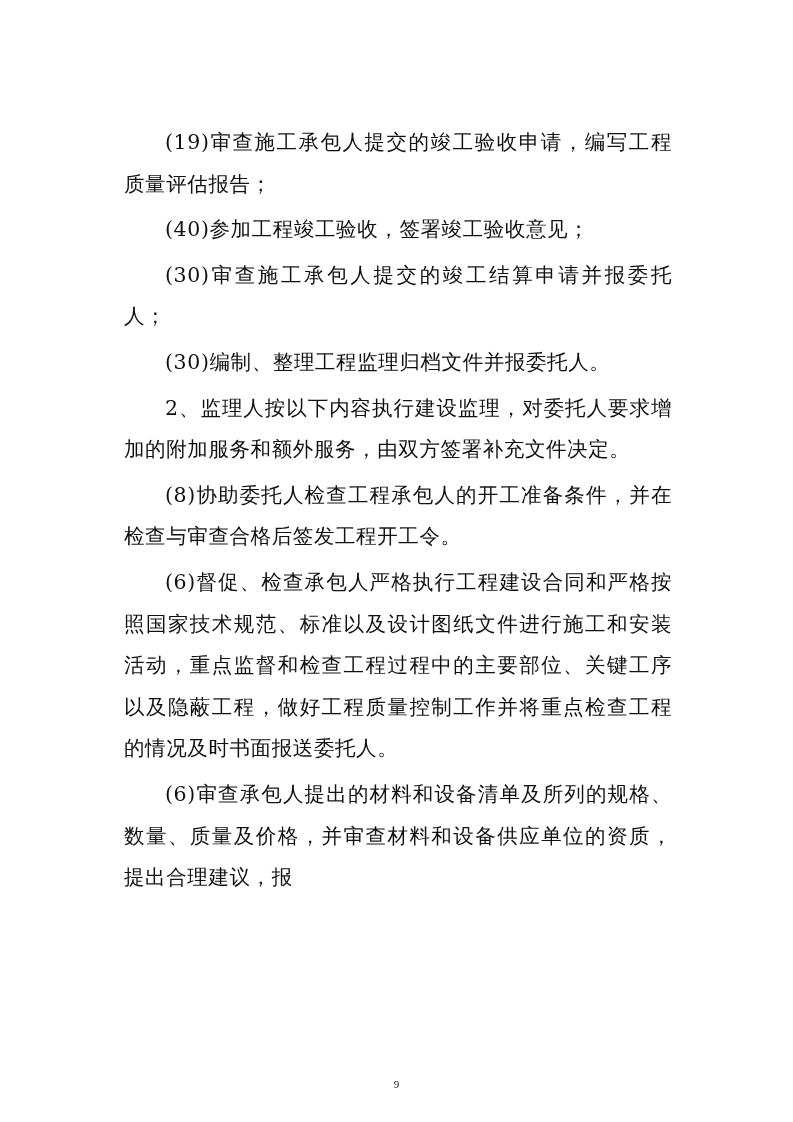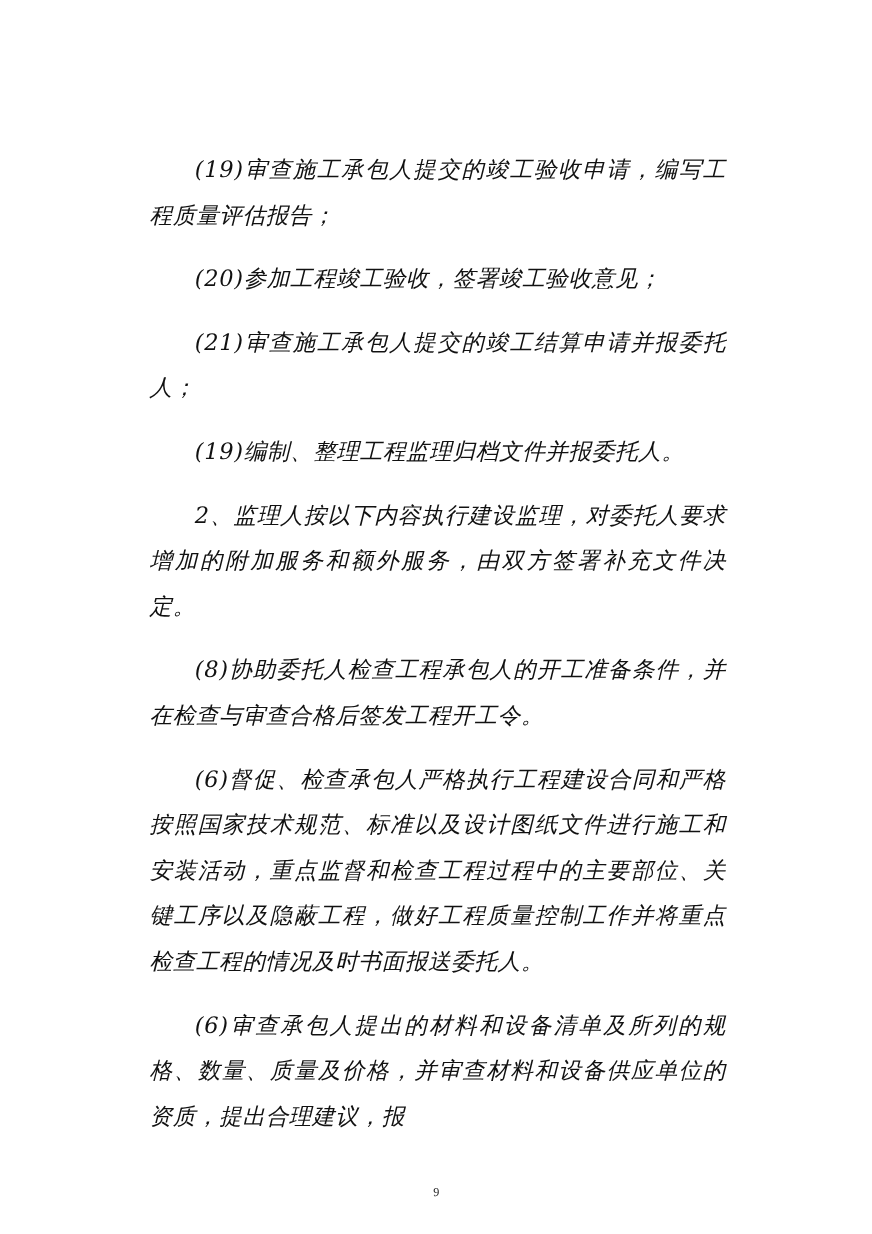--- a/index.html
+++ b/index.html
@@ -2,33 +2,33 @@
 <html><head>
 <meta charset="utf-8">
 <style>
   html, body { margin: 0; padding: 0; background: #ffffff; }
   body { width: 793px; height: 1122px; position: relative; overflow: hidden; }
   .page {
     position: absolute; left: 120px; top: 118px; width: 556px;
     font-family: "DejaVu Serif", "Liberation Serif", serif;
     font-size: 20.5px; color: #111111; line-height: 41.6px;
   }
-  .para { margin: 16px; text-indent: 41px; text-align: justify; text-align-last: left; letter-spacing: 0.6px; font-style: italic; }
+  .para { margin: 4px; text-indent: 41px; text-align: justify; text-align-last: left; letter-spacing: 0.6px; }
   .page-number {
     position: absolute; left: 0; width: 793px; top: 1078px; text-align: center;
     font-family: "Liberation Serif", serif; font-size: 11px; color: #222;
   }
 </style>
 </head>
 <body>
 
 <div class="page">
   <p class="para">(19)审查施工承包人提交的竣工验收申请，编写工程质量评估报告；</p>
-  <p class="para">(20)参加工程竣工验收，签署竣工验收意见；</p>
-  <p class="para">(21)审查施工承包人提交的竣工结算申请并报委托人；</p>
-  <p class="para">(19)编制、整理工程监理归档文件并报委托人。</p>
+  <p class="para">(40)参加工程竣工验收，签署竣工验收意见；</p>
+  <p class="para">(30)审查施工承包人提交的竣工结算申请并报委托人；</p>
+  <p class="para">(30)编制、整理工程监理归档文件并报委托人。</p>
   <p class="para">2、监理人按以下内容执行建设监理，对委托人要求增加的附加服务和额外服务，由双方签署补充文件决定。</p>
   <p class="para">(8)协助委托人检查工程承包人的开工准备条件，并在检查与审查合格后签发工程开工令。</p>
   <p class="para">(6)督促、检查承包人严格执行工程建设合同和严格按照国家技术规范、标准以及设计图纸文件进行施工和安装活动，重点监督和检查工程过程中的主要部位、关键工序以及隐蔽工程，做好工程质量控制工作并将重点检查工程的情况及时书面报送委托人。</p>
   <p class="para">(6)审查承包人提出的材料和设备清单及所列的规格、数量、质量及价格，并审查材料和设备供应单位的资质，提出合理建议，报</p>
 </div>
 
 <div class="page-number">9</div>
 
 </body></html>

